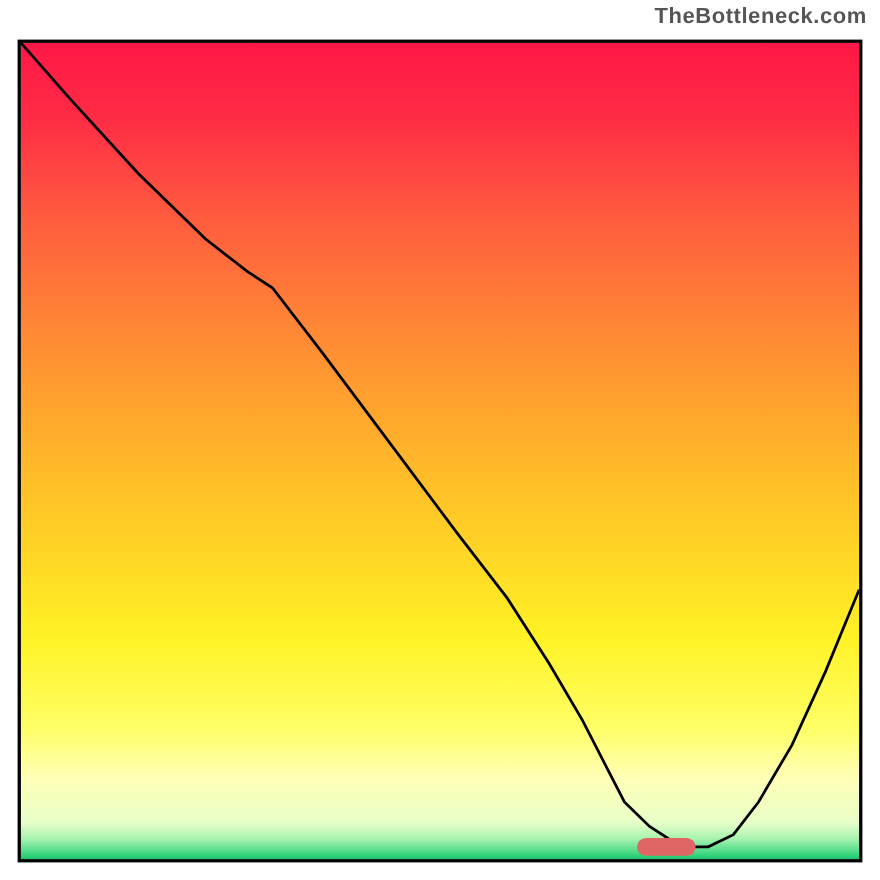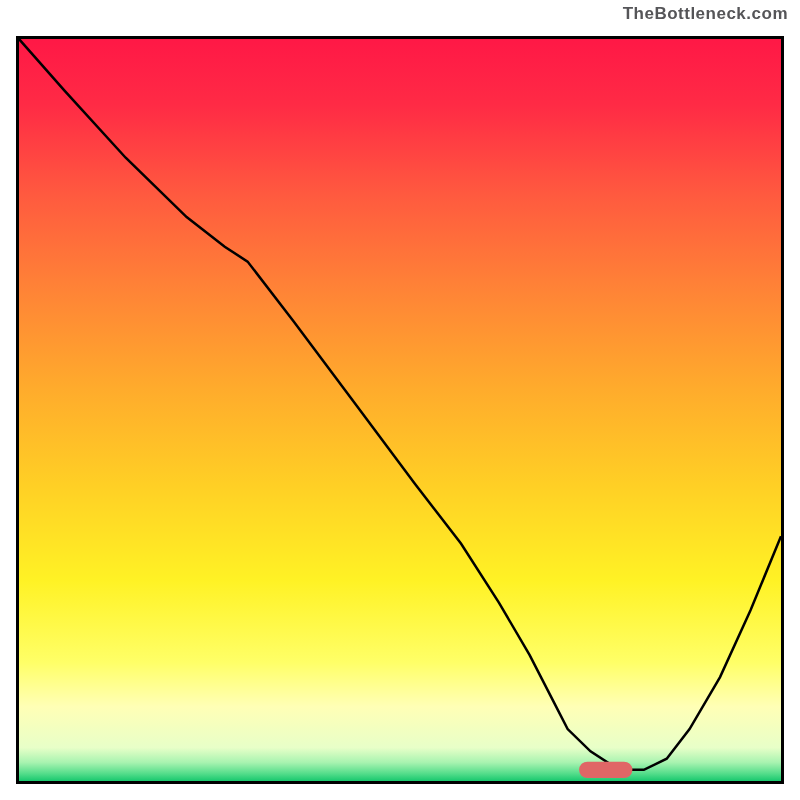--- a/index.html
+++ b/index.html
@@ -14,21 +14,21 @@
   .frame {
     position: relative;
     width: 800px;
     height: 800px;
     box-sizing: border-box;
   }
   .watermark {
     position: absolute;
     top: 4px;
     right: 12px;
-    font-size: 17px;
+    font-size: 20px;
     font-weight: bold;
     color: #555558;
     letter-spacing: 0.5px;
   }
   .plot-box {
     position: absolute;
     left: 16px;
     top: 36px;
     width: 768px;
     height: 748px;

